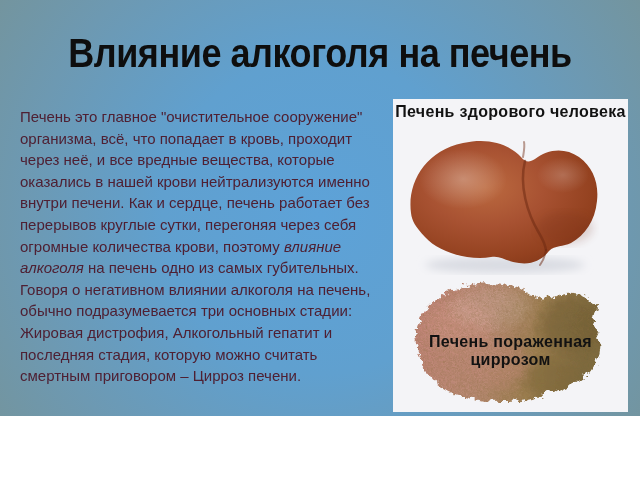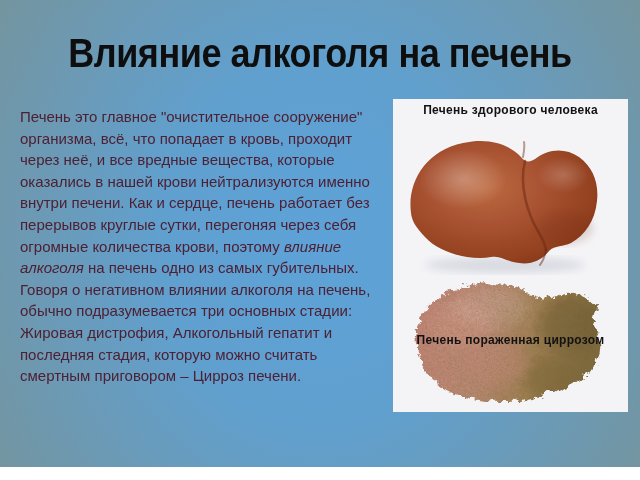--- a/index.html
+++ b/index.html
@@ -1,17 +1,17 @@
 <!DOCTYPE html>
 <html><head>
 <meta charset="utf-8">
 <style>
   html,body { margin:0; padding:0; }
   .slide {
-    position:relative; width:640px; height:467px; overflow:hidden;
+    position:relative; width:640px; height:416px; overflow:hidden;
     background: radial-gradient(ellipse 62% 95% at 50% 52%,
                 #5da2d8 0%, #60a0cf 40%, #6d99b2 75%, #74949c 100%);
     font-family:"Liberation Sans", sans-serif;
   }
   .title {
     position:absolute; top:31px; left:0; right:0;
     text-align:center; font-size:40px; font-weight:bold;
     color:#0e0e0e; letter-spacing:-0.5px;
     transform:scaleX(0.9); transform-origin:50% 50%;
     white-space:nowrap;
@@ -21,21 +21,21 @@
     font-size:15px; line-height:21.6px; color:#4e2033;
     margin:0; text-align:left;
   }
   .body-text em { font-style:italic; }
   .figure-panel {
     position:absolute; left:393px; top:99px; width:235px; height:313px;
     background:#f4f4f7;
   }
   .caption {
     position:absolute; left:0; width:100%; text-align:center;
-    font-size:12px; font-weight:bold; color:#121212; letter-spacing:0.3px;
+    font-size:16px; font-weight:bold; color:#121212; letter-spacing:0.3px;
   }
   .caption.top { top:4px; }
   .caption.overlay { top:234px; z-index:3; }
   .liver-svg { position:absolute; display:block; }
   #healthy-liver { left:2px; top:14px; }
   #cirrhosis-liver { left:6px; top:167px; z-index:2; }
 </style>
 </head>
 <body>
 

